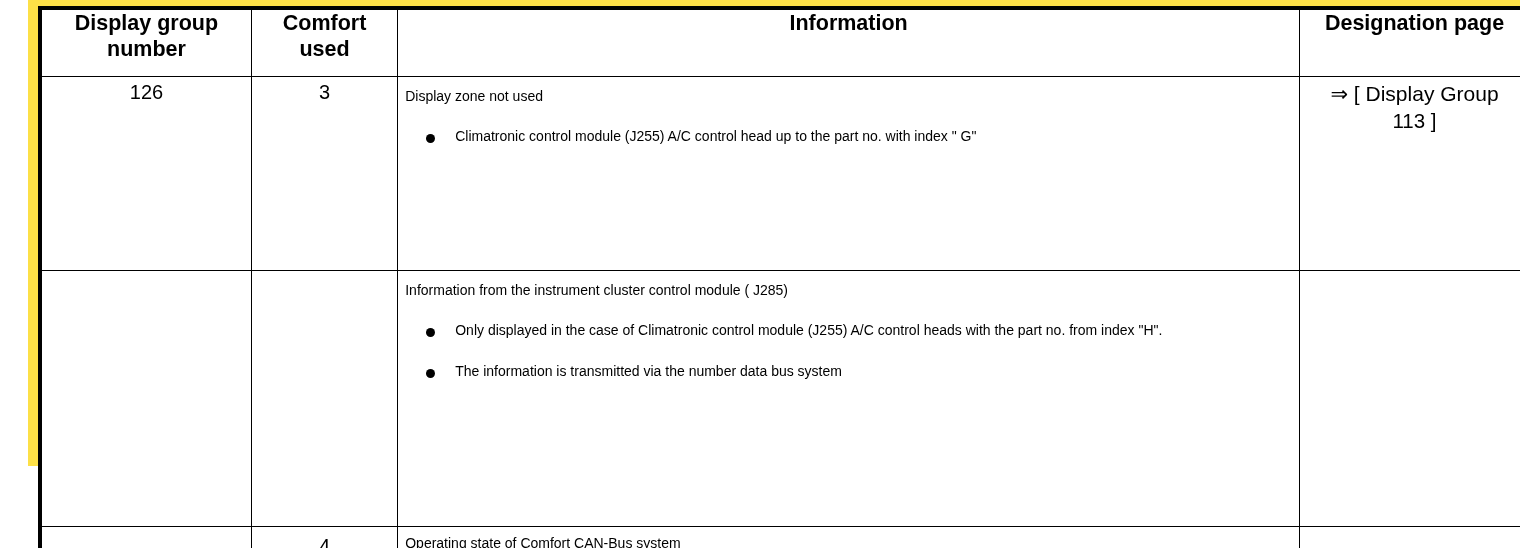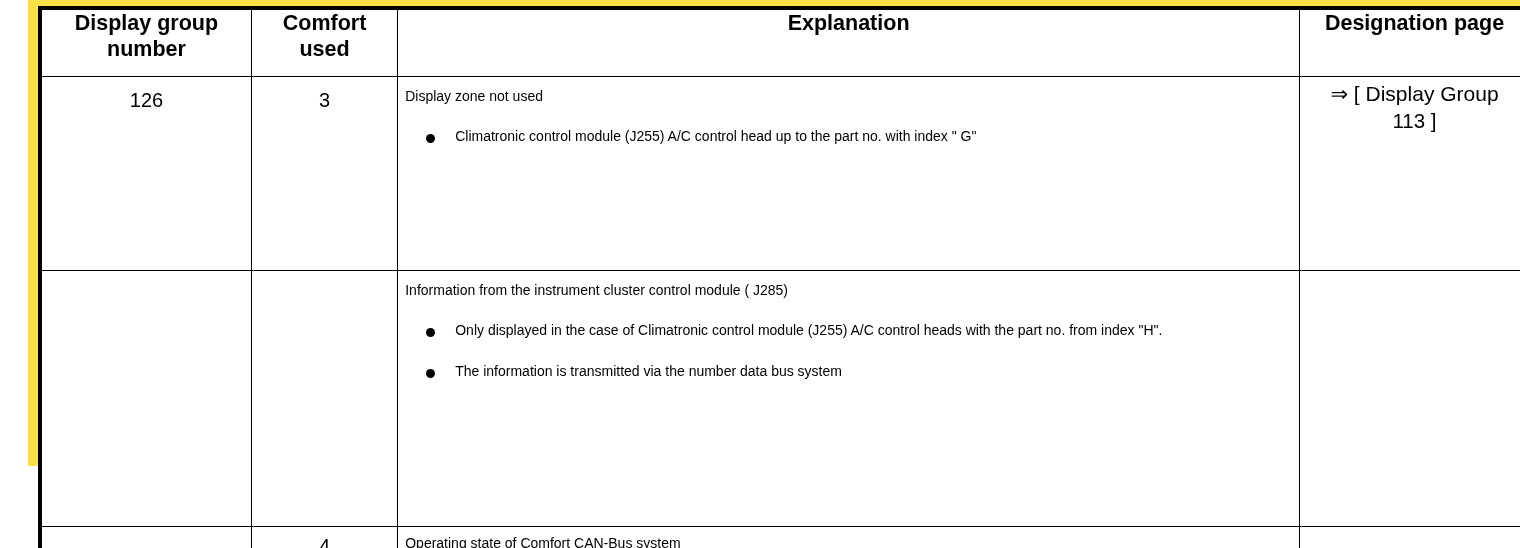--- a/index.html
+++ b/index.html
@@ -58,21 +58,21 @@
     text-align: center;
     vertical-align: middle;
     padding: 2px 4px 0 4px;
   }
   th.th-desig { font-weight: bold; }
 
   
   td.cell-center {
     text-align: center;
     font-size: 20px;
-    padding-top: 12px;
+    padding-top: 4px;
   }
   td.cell-desig {
     text-align: left;
     font-size: 14px;
     padding: 11px 10px 10px 7px;
   }
   td.cell-expl {
     text-align: center;
     font-size: 20.5px;
     padding: 4px 8px 10px 8px;
@@ -133,21 +133,21 @@
     <thead>
       <tr>
         <th class="th-group">
           <div>Display group</div>
           <div>number</div>
         </th>
         <th class="th-zone">
           <div>Comfort</div>
           <div>used</div>
         </th>
-        <th class="th-desig">Explanation</th>
+        <th class="th-desig">Information</th>
         <th class="th-expl">Designation page</th>
       </tr>
     </thead>
 
     <tbody>
 
       <tr class="row-1">
         <td class="cell-center">126</td>
         <td class="cell-center">3</td>
         <td class="cell-desig">

